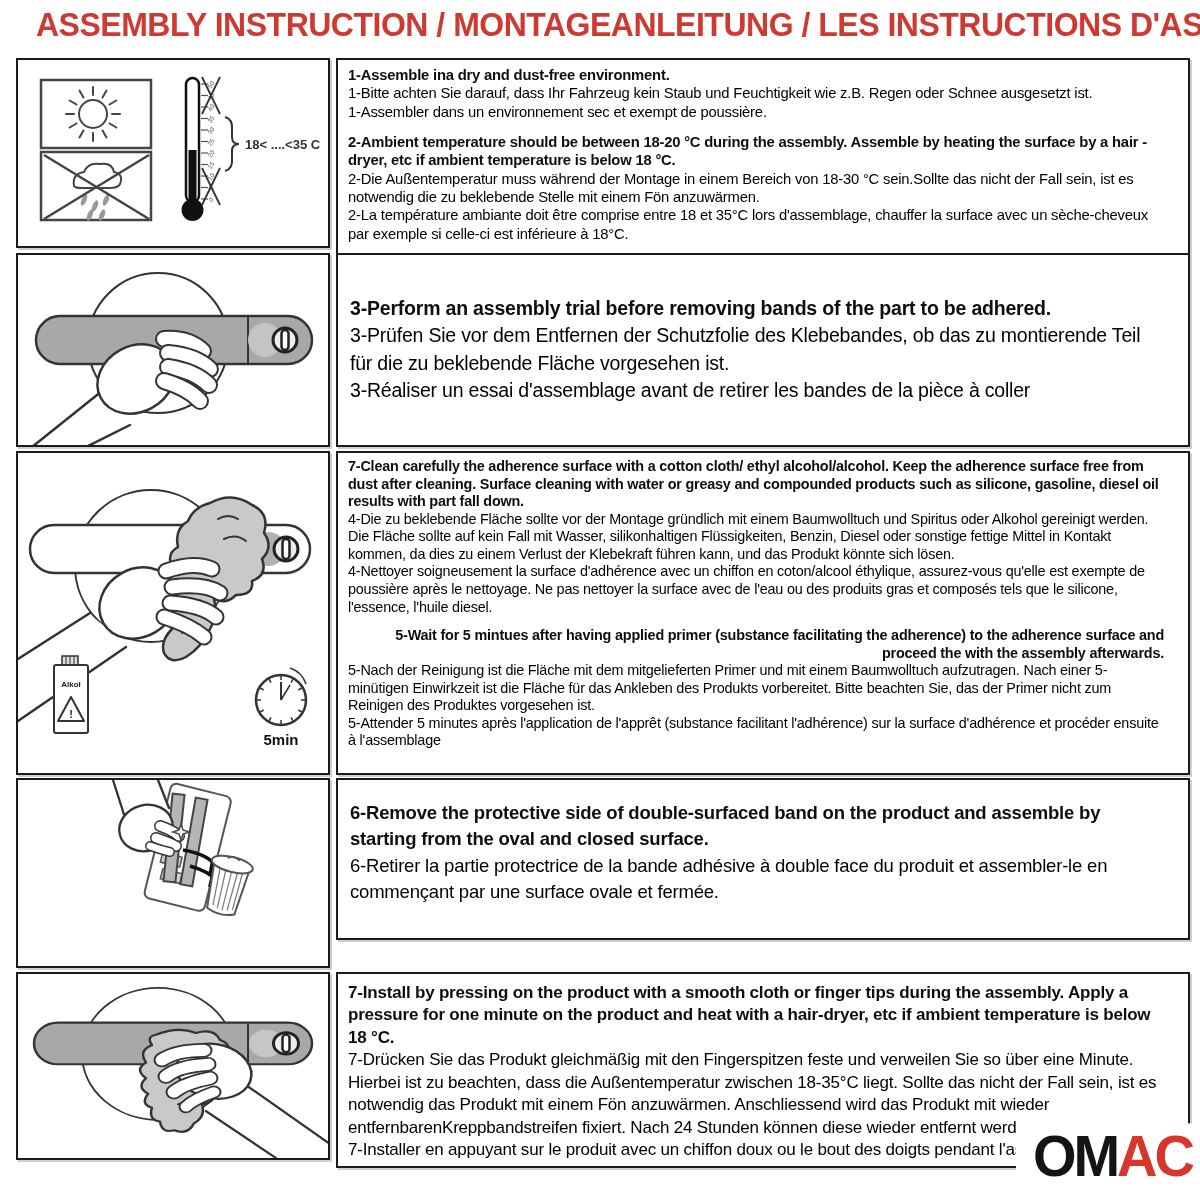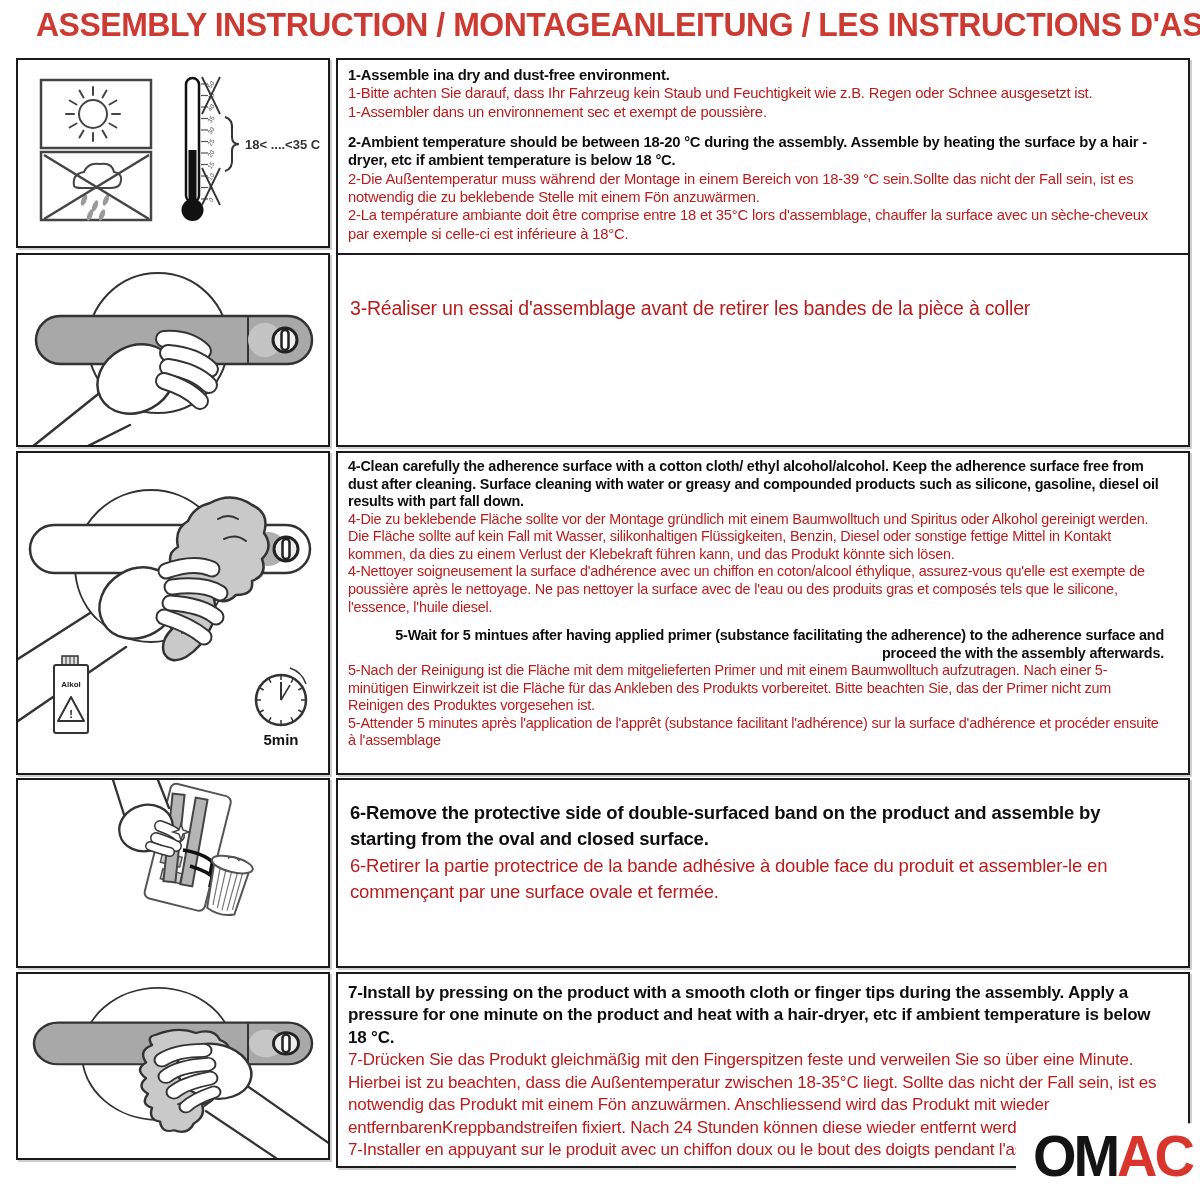--- a/index.html
+++ b/index.html
@@ -9,21 +9,21 @@
   .title{position:absolute;top:5px;left:0;width:100%;text-align:center;
          font-size:34px;font-weight:700;color:#cd3a32;letter-spacing:-0.5px;
          transform:scaleX(0.94);white-space:nowrap;}
   .row{position:absolute;left:16px;width:1174px;}
   .illus-box{position:absolute;left:0;top:0;width:314px;box-sizing:border-box;
              border:2px solid #1b1b1b;background:#fff;box-shadow:2px 2px 0 #cfcfcf;}
   .illus-box svg{display:block;width:100%;height:100%;}
   .text-box{position:absolute;left:320px;top:0;width:854px;box-sizing:border-box;
             border:2px solid #1b1b1b;background:#fff;box-shadow:2px 2px 0 #cfcfcf;
             overflow:hidden;}
-  .text-box p{margin:0;color:#b91c1c;letter-spacing:-0.2px;}
+  .text-box p{margin:0;color:#000000;letter-spacing:-0.2px;}
   .text-box p.b{font-weight:700;color:#0e0e0e;}
   .gap{margin-top:12px !important;}
   .t1{padding:6px 26px 0 10px;}  .t1 p{font-size:14.8px;line-height:1.24;}
   .t2{padding:40px 34px 0 12px;} .t2 p{font-size:19.5px;line-height:1.4;}
   .t3{padding:5px 24px 0 10px;}  .t3 p{font-size:14.4px;line-height:1.22;} .t3 .gap{margin-top:11px !important;text-align:right;}
   .t4{padding:20px 34px 0 12px;} .t4 p{font-size:18.5px;line-height:1.43;}
   .t5{padding:8px 26px 0 10px;}  .t5 p{font-size:17px;line-height:1.32;}
   .logo{position:absolute;left:1016px;top:1124px;width:176px;height:66px;background:#fff;
         display:flex;align-items:center;justify-content:flex-end;z-index:6;
         font-weight:700;font-size:56px;letter-spacing:-3px;line-height:1;transform:scaleY(1.02);}
@@ -115,21 +115,21 @@
           <path d="M 207 57 Q 215 59 214 70 L 214 77 Q 214 84 221 84 Q 214 84 214 91 L 214 98 Q 215 109 207 111" fill="none" stroke="#333" stroke-width="2"></path>
           <text x="227" y="89" font-size="13" font-weight="600" fill="#333">18&lt; ....&lt;35 C</text>
         </g>
       </svg>
     </div>
     <div class="text-box t1" style="height:238px;">
       <p class="b">1-Assemble ina dry and dust-free environment.</p>
       <p>1-Bitte achten Sie darauf, dass Ihr Fahrzeug kein Staub und Feuchtigkeit wie z.B. Regen oder Schnee ausgesetzt ist.</p>
       <p>1-Assembler dans un environnement sec et exempt de poussière.</p>
       <p class="b gap">2-Ambient temperature should be between 18-20 °C  during the assembly. Assemble by heating the surface by a hair -dryer, etc if ambient temperature is below 18 °C.</p>
-      <p>2-Die Außentemperatur muss während der Montage in einem Bereich von 18-39 °C  sein.Sollte das nicht der Fall sein, ist es notwendig die zu beklebende Stelle mit einem Fön anzuwärmen.</p>
+      <p>2-Die Außentemperatur muss während der Montage in einem Bereich von 18-30 °C  sein.Sollte das nicht der Fall sein, ist es notwendig die zu beklebende Stelle mit einem Fön anzuwärmen.</p>
       <p>2-La température ambiante doit être comprise entre 18 et 35°C lors d'assemblage, chauffer la surface avec un sèche-cheveux par exemple si celle-ci est inférieure à 18°C.</p>
     </div>
   </div>
 
   <div class="row" style="top:253px;height:194px;">
     <div class="illus-box" style="height:194px;">
       <svg viewBox="0 0 310 190" preserveAspectRatio="none">
         <circle cx="140" cy="88" r="70" fill="#fff" stroke="#333" stroke-width="2"></circle>
         <g>
           <rect x="18" y="61" width="276" height="48" rx="24" fill="#a8a8a8" stroke="#333" stroke-width="2.5"></rect>
@@ -148,20 +148,22 @@
           <path class="fb" stroke-width="18" d="M 150 98 Q 177 100 192 114"></path>
           <path class="fw" stroke-width="14" d="M 150 98 Q 177 100 192 114"></path>
           <path class="fb" stroke-width="18" d="M 150 112 Q 177 116 191 130"></path>
           <path class="fw" stroke-width="14" d="M 150 112 Q 177 116 191 130"></path>
           <path class="fb" stroke-width="18" d="M 146 126 Q 170 133 182 146"></path>
           <path class="fw" stroke-width="14" d="M 146 126 Q 170 133 182 146"></path>
         </g>
       </svg>
     </div>
     <div class="text-box t2" style="height:194px;">
+      <p class="b">3-Perform an assembly trial before removing bands of the part to be adhered.</p>
+      <p>3-Prüfen Sie vor dem Entfernen der Schutzfolie des Klebebandes, ob das zu montierende Teil für die zu beklebende Fläche vorgesehen ist.</p>
       <p>3-Réaliser un essai d'assemblage avant de retirer les bandes de la pièce à coller</p>
     </div>
   </div>
 
   <div class="row" style="top:451px;height:324px;">
     <div class="illus-box" style="height:324px;">
       <svg viewBox="0 0 310 320" preserveAspectRatio="none">
         <circle cx="133" cy="113" r="76" fill="#fff" stroke="#333" stroke-width="2"></circle>
         <g>
           <rect x="12" y="72" width="280" height="48" rx="24" fill="#fff" stroke="#333" stroke-width="2.5"></rect>
@@ -219,21 +221,21 @@
               <line x1="280.3" y1="237" x2="283.8" y2="235"></line>
           </g>
           <line x1="263" y1="247" x2="263" y2="229" stroke="#333" stroke-width="2"></line>
           <line x1="263" y1="247" x2="272" y2="232" stroke="#333" stroke-width="1.5"></line>
           <path d="M 272 215 Q 284 219 288 231" fill="none" stroke="#333" stroke-width="1.5"></path>
           <text x="263" y="292" font-size="15" font-weight="600" text-anchor="middle" fill="#111">5min</text>
         </g>
       </svg>
     </div>
     <div class="text-box t3" style="height:324px;">
-      <p class="b">4-Clean carefully the adherence surface with a cotton cloth/ ethyl alcohol/alcohol. Keep the adherence surface free from dust after cleaning. Surface cleaning with water or greasy and compounded products such as silicone, gasoline, diesel oil results with part fall down.</p>
+      <p class="b">7-Clean carefully the adherence surface with a cotton cloth/ ethyl alcohol/alcohol. Keep the adherence surface free from dust after cleaning. Surface cleaning with water or greasy and compounded products such as silicone, gasoline, diesel oil results with part fall down.</p>
       <p>4-Die zu beklebende Fläche sollte vor der Montage gründlich mit einem Baumwolltuch und Spiritus oder Alkohol gereinigt werden. Die Fläche sollte auf kein Fall mit Wasser, silikonhaltigen Flüssigkeiten, Benzin, Diesel oder sonstige fettige Mittel in Kontakt kommen, da dies zu einem Verlust der Klebekraft führen kann, und das Produkt könnte sich lösen.</p>
       <p>4-Nettoyer soigneusement la surface d'adhérence avec un chiffon en coton/alcool éthylique, assurez-vous qu'elle est exempte de poussière après le nettoyage. Ne pas nettoyer la surface avec de l'eau ou des produits gras et composés tels que le silicone, l'essence, l'huile diesel.</p>
       <p class="b gap">5-Wait for 5 mintues after having applied primer (substance facilitating the adherence) to the adherence surface and proceed the with the assembly afterwards.</p>
       <p>5-Nach der Reinigung ist die Fläche mit dem mitgelieferten Primer und mit einem Baumwolltuch aufzutragen. Nach einer 5-minütigen Einwirkzeit ist die Fläche für das Ankleben des Produkts vorbereitet. Bitte beachten Sie, das der Primer nicht zum Reinigen des Produktes vorgesehen ist.</p>
       <p>5-Attender 5 minutes après l'application de l'apprêt (substance facilitant l'adhérence) sur la surface d'adhérence et procéder ensuite à l'assemblage</p>
     </div>
   </div>
 
   <div class="row" style="top:778px;height:190px;">
     <div class="illus-box" style="height:190px;">
@@ -273,21 +275,21 @@
               <line x1="205" y1="91" x2="206" y2="130"></line>
             <line x1="211" y1="91" x2="211" y2="131"></line>
               <line x1="217" y1="91" x2="216" y2="130"></line>
             <line x1="222" y1="90" x2="221" y2="128"></line>
           </g>
           <ellipse cx="210" cy="84" rx="21" ry="7.5" fill="#fff" stroke="#555" stroke-width="2"></ellipse>
           <path d="M 204 79 Q 210 74 216 79" fill="none" stroke="#555" stroke-width="1.5"></path>
         </g>
       </svg>
     </div>
-    <div class="text-box t4" style="height:190px;">
+    <div class="text-box t4" style="height:162px;">
       <p class="b">6-Remove the protective side of double-surfaced band on the product and assemble by starting from the oval and closed surface.</p>
       <p>6-Retirer la partie protectrice de la bande adhésive à double face du produit et assembler-le en commençant par une surface ovale et fermée.</p>
     </div>
   </div>
 
   <div class="row" style="top:972px;height:196px;">
     <div class="illus-box" style="height:188px;">
       <svg viewBox="0 0 310 212" preserveAspectRatio="none">
         <circle cx="140" cy="92" r="76" fill="#fff" stroke="#333" stroke-width="2"></circle>
         <g>

